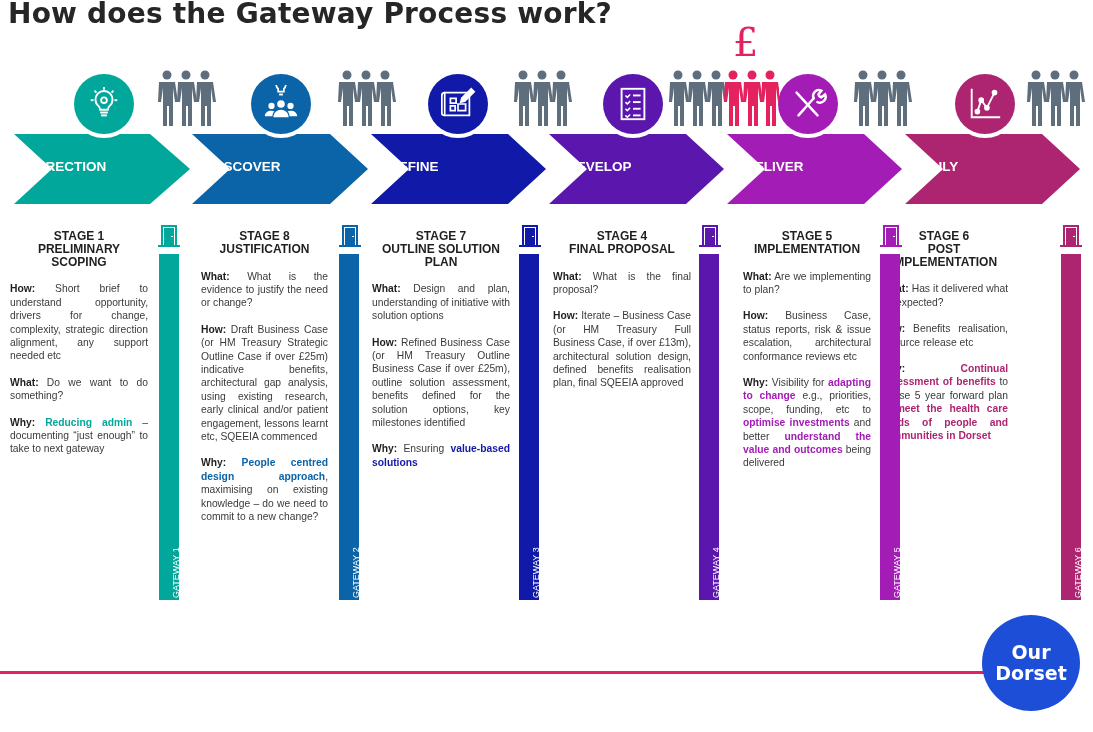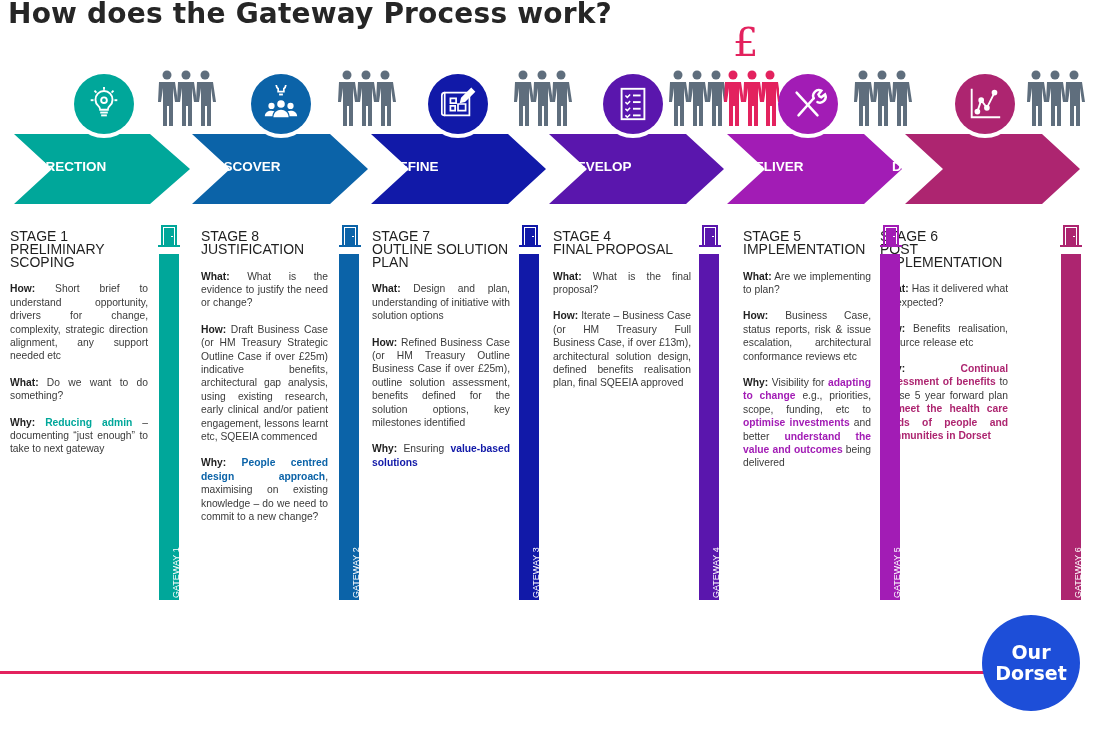--- a/index.html
+++ b/index.html
@@ -5,21 +5,21 @@
   html, body { margin:0; padding:0; background:#ffffff; }
   body { width:1093px; height:732px; position:relative; overflow:hidden; font-family:"DejaVu Sans", sans-serif; color:#2b2b2b; }
   .title { position:absolute; left:8px; top:-3px; font-size:28px; font-weight:bold; color:#262626; letter-spacing:0.2px; font-family:"DejaVu Sans", sans-serif; white-space:nowrap; }
   .chevrons { position:absolute; left:0; top:0; width:1093px; height:220px; }
   .chev-label { position:absolute; top:159px; width:140px; color:#ffffff; font-weight:bold; font-size:13.5px; font-family:"Liberation Sans", sans-serif; }
   .icon-circle { position:absolute; width:60px; height:60px; border-radius:50%; top:74px; display:flex; align-items:center; justify-content:center; box-shadow:0 0 0 4px #ffffff; }
   .icon-circle svg { width:38px; height:38px; }
   .people { position:absolute; top:70px; height:56px; }
   .pound { position:absolute; left:733px; top:22px; font-size:40px; color:#e3225e; font-family:"DejaVu Serif", serif; font-weight:normal; line-height:1; }
   .stage { position:absolute; top:230px; width:138px; font-size:10.3px; line-height:13.4px; color:#3a3a3a; font-family:"Liberation Sans", sans-serif; }
-  .stage-head { text-align:left; font-weight:normal; font-size:14px; line-height:12.8px; color:#1f1f1f; margin-bottom:14px; }
+  .stage-head { text-align:center; font-weight:bold; font-size:12px; line-height:12.8px; color:#1f1f1f; margin-bottom:14px; }
   .stage p { margin:0 0 13px 0; text-align:justify; }
   .stage b.k { color:#1f1f1f; }
   .gate-bar { position:absolute; top:254px; width:20px; height:346px; }
   .gate-label-wrap { position:absolute; left:0; bottom:0; width:20px; height:100px; }
   .gate-label-wrap span { position:absolute; left:50%; bottom:2px; transform-origin:left bottom; transform:translateX(12px) rotate(-90deg); color:#fff; font-size:9px; white-space:nowrap; font-family:"Liberation Sans", sans-serif; }
   .door { position:absolute; top:224px; width:24px; height:24px; }
   .footer-line { position:absolute; left:0; top:671px; width:990px; height:3px; background:#e3225e; }
   .logo { position:absolute; left:982px; top:615px; width:98px; height:96px; border-radius:50%; background:#1d4ed8; color:#fff; font-weight:bold; font-family:"DejaVu Sans", sans-serif; font-size:19px; line-height:21px; display:flex; flex-direction:column; align-items:center; justify-content:center; }
 </style>
 </head>
@@ -34,21 +34,21 @@
   <polygon points="549,134 686,134 724,169 686,204 549,204 587,169" fill="#5a16ad"></polygon>
   <polygon points="727,134 864,134 902,169 864,204 727,204 765,169" fill="#a21cb5"></polygon>
   <polygon points="905,134 1042,134 1080,169 1042,204 905,204 943,169" fill="#ad2570"></polygon>
 </svg>
 
 <div class="chev-label" style="left:32px">DIRECTION</div>
 <div class="chev-label" style="left:210px">DISCOVER</div>
 <div class="chev-label" style="left:389px">DEFINE</div>
 <div class="chev-label" style="left:567px">DEVELOP</div>
 <div class="chev-label" style="left:745px">DELIVER</div>
-<div class="chev-label" style="left:892px">DAILY</div>
+<div class="chev-label" style="left:919px">DAILY</div>
 
 <div class="icon-circle" style="left:74px;background:#00a79a">
   <svg viewBox="0 0 40 40" fill="none" stroke="#fff" stroke-width="2">
     <path d="M14 22a9 9 0 1 1 12 0c-1.5 1.3-2 2.5-2 4h-8c0-1.5-.5-2.7-2-4z"></path>
     <line x1="16" y1="29" x2="24" y2="29"></line>
       <line x1="17" y1="32" x2="23" y2="32"></line>
     <circle cx="20" cy="16" r="3"></circle>
     <line x1="20" y1="2" x2="20" y2="5"></line>
       <line x1="6" y1="16" x2="9" y2="16"></line>
       <line x1="31" y1="16" x2="34" y2="16"></line>

